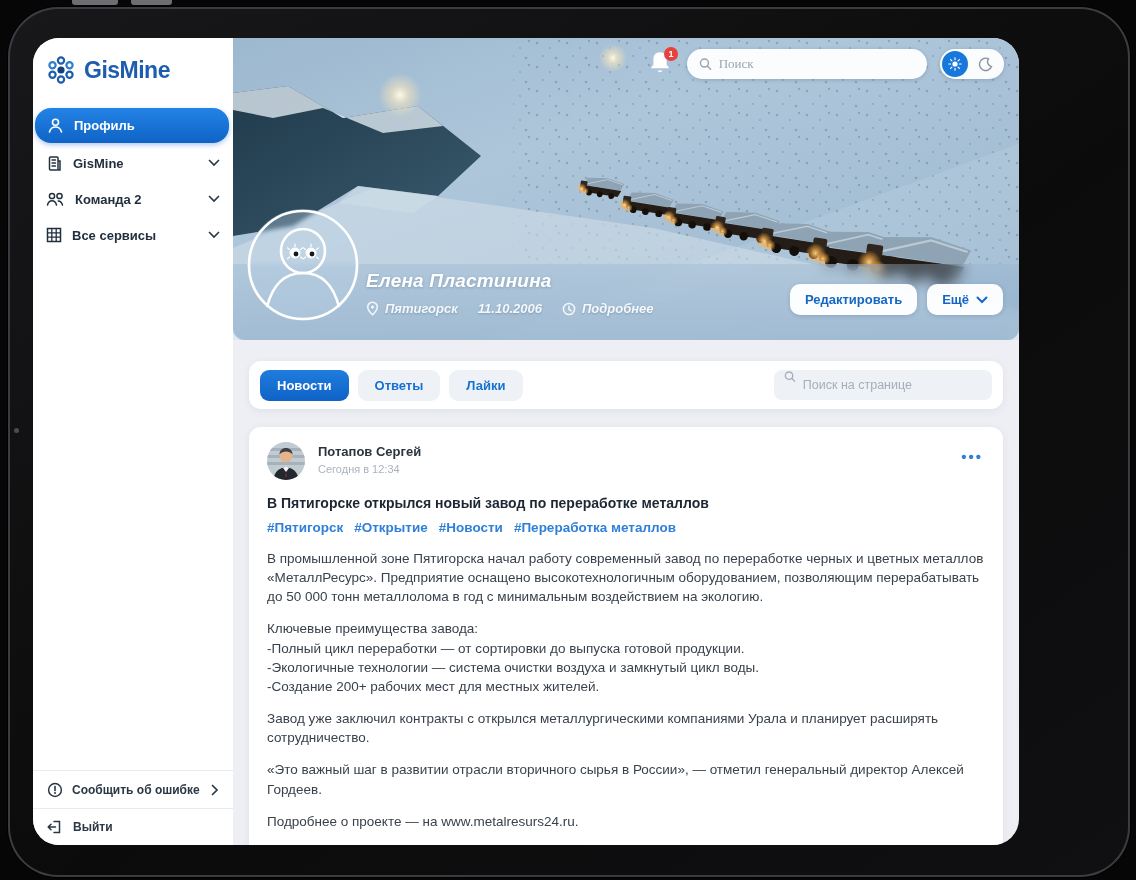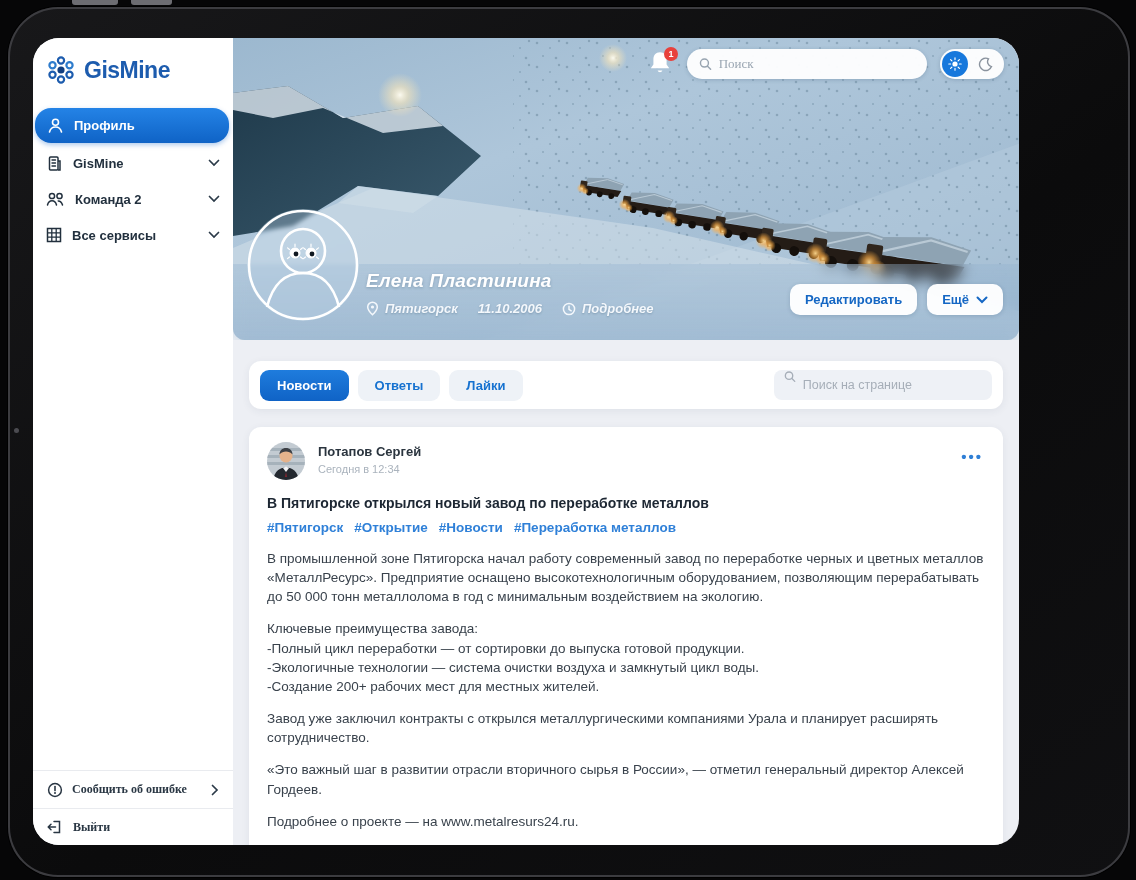--- a/index.html
+++ b/index.html
@@ -28,21 +28,21 @@
   .nav-item .lbl { font-size:13px; font-weight:700; color:#22303e; }
   .nav-item .chev { margin-left:auto; }
   .nav-active { display:flex; align-items:center; gap:10px; height:35px; margin:2px 4px 2px 2px;
     padding:0 12px; border-radius:16px; cursor:pointer;
     background:linear-gradient(180deg,#2483e6,#0f63c6); box-shadow:0 2px 5px rgba(20,100,200,.35); }
   .nav-active .lbl { font-size:13px; font-weight:700; color:#ffffff; }
   .spacer { flex:1; }
   .side-foot { border-top:1px solid #e9ebef; }
   .foot-item { display:flex; align-items:center; gap:9px; height:37px; padding:0 14px; cursor:pointer; border-top:1px solid #e9ebef; }
   .foot-item:first-child { border-top:none; }
-  .foot-item .lbl { font-size:12px; font-weight:700; color:#2a3744;font-family:Liberation Serif, serif; }
+  .foot-item .lbl { font-size:12px; font-weight:700; color:#2a3744; }
   .foot-item .chev { margin-left:auto; }
 
   
   .main { flex:1; position:relative; overflow:hidden; }
 
   
   .banner { position:relative; height:302px; border-radius:0 0 12px 12px; overflow:hidden; }
   .banner svg.scene { position:absolute; inset:0; display:block; }
   .topbar { position:absolute; top:11px; right:15px; display:flex; align-items:center; gap:13px; z-index:5; }
   .bell-wrap { position:relative; width:26px; height:28px; cursor:pointer; }

